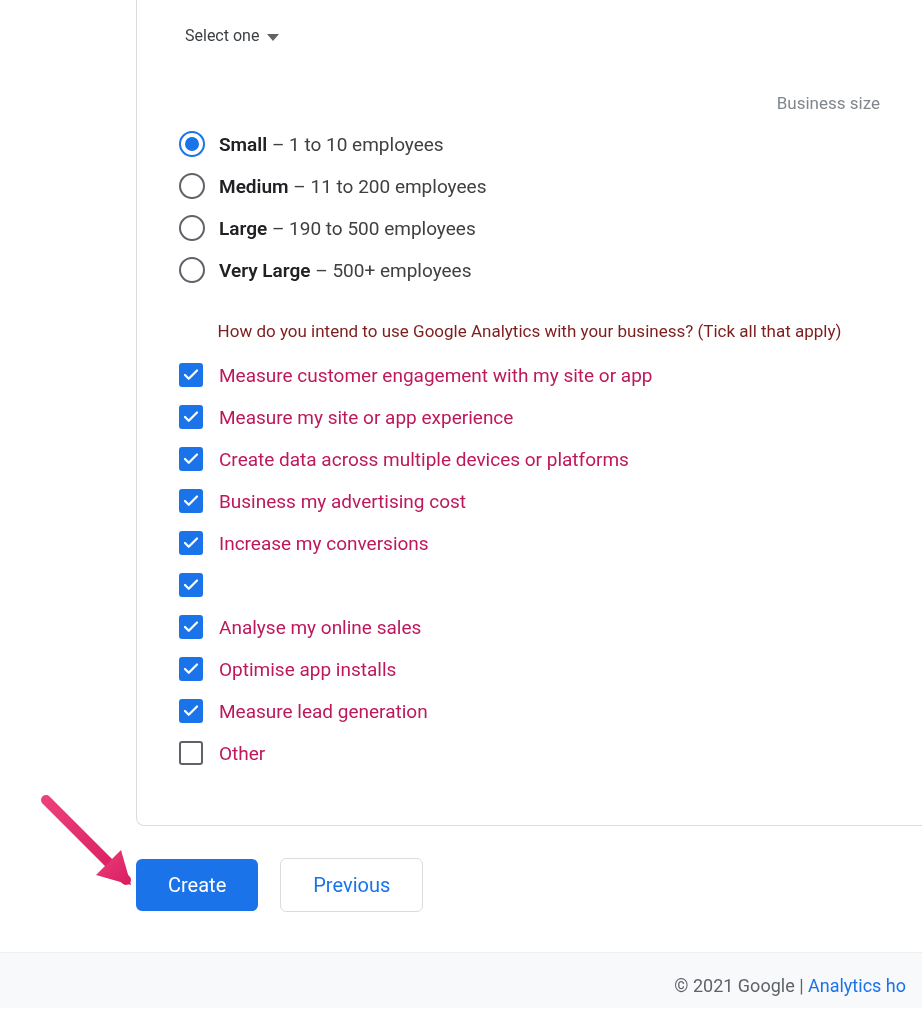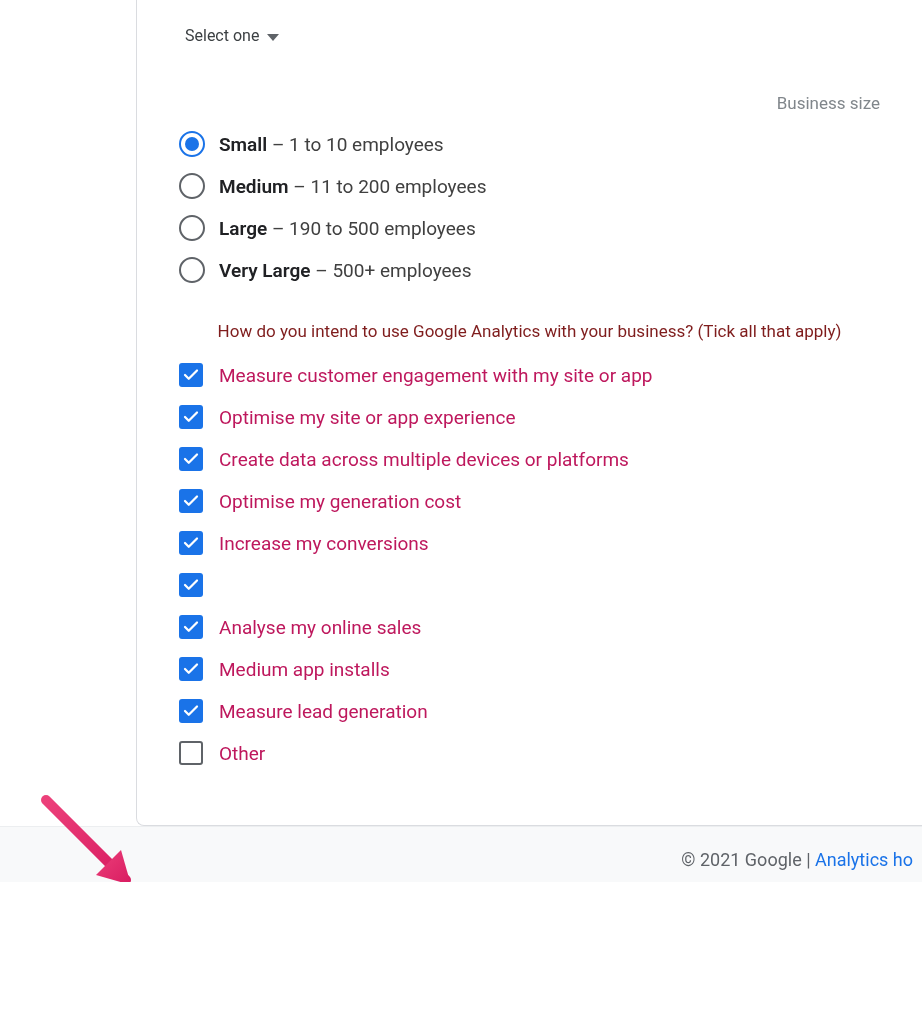--- a/index.html
+++ b/index.html
@@ -132,21 +132,21 @@
   }
   .arrow {
     position: absolute;
     left: 36px;
     top: 790px;
     pointer-events: none;
   }
   .footer {
     background: #f8f9fa;
     border-top: 1px solid #eceef0;
-    padding: 22px 9px 12px 0;
+    padding: 22px 16px 12px 0;
     text-align: right;
     font-size: 18px;
     color: #5f6368;
     width: 922px;
     overflow: hidden;
     white-space: nowrap;
   }
   .footer .blue { color: #1a73e8; }
   .container { position: relative; }
 </style>
@@ -193,37 +193,37 @@
             </svg>
           </span>
           <span>Measure customer engagement with my site or app</span>
         </div>
         <div class="check-row">
           <span class="checkbox checked">
             <svg width="18" height="18" viewBox="0 0 24 24">
               <path d="M20 6L9 17l-5-5" fill="none" stroke="#fff" stroke-width="3" stroke-linecap="round" stroke-linejoin="round"></path>
             </svg>
           </span>
-          <span>Optimise my site or app experience</span>
+          <span>Measure my site or app experience</span>
         </div>
         <div class="check-row">
           <span class="checkbox checked">
             <svg width="18" height="18" viewBox="0 0 24 24">
               <path d="M20 6L9 17l-5-5" fill="none" stroke="#fff" stroke-width="3" stroke-linecap="round" stroke-linejoin="round"></path>
             </svg>
           </span>
           <span>Create data across multiple devices or platforms</span>
         </div>
         <div class="check-row">
           <span class="checkbox checked">
             <svg width="18" height="18" viewBox="0 0 24 24">
               <path d="M20 6L9 17l-5-5" fill="none" stroke="#fff" stroke-width="3" stroke-linecap="round" stroke-linejoin="round"></path>
             </svg>
           </span>
-          <span>Optimise my generation cost</span>
+          <span>Business my advertising cost</span>
         </div>
         <div class="check-row">
           <span class="checkbox checked">
             <svg width="18" height="18" viewBox="0 0 24 24">
               <path d="M20 6L9 17l-5-5" fill="none" stroke="#fff" stroke-width="3" stroke-linecap="round" stroke-linejoin="round"></path>
             </svg>
           </span>
           <span>Increase my conversions</span>
         </div>
         <div class="check-row">
@@ -240,38 +240,42 @@
             </svg>
           </span>
           <span>Analyse my online sales</span>
         </div>
         <div class="check-row">
           <span class="checkbox checked">
             <svg width="18" height="18" viewBox="0 0 24 24">
               <path d="M20 6L9 17l-5-5" fill="none" stroke="#fff" stroke-width="3" stroke-linecap="round" stroke-linejoin="round"></path>
             </svg>
           </span>
-          <span>Medium app installs</span>
+          <span>Optimise app installs</span>
         </div>
         <div class="check-row">
           <span class="checkbox checked">
             <svg width="18" height="18" viewBox="0 0 24 24">
               <path d="M20 6L9 17l-5-5" fill="none" stroke="#fff" stroke-width="3" stroke-linecap="round" stroke-linejoin="round"></path>
             </svg>
           </span>
           <span>Measure lead generation</span>
         </div>
         <div class="check-row">
           <span class="checkbox unchecked"></span>
           <span>Other</span>
         </div>
       </div>
 
   </div>
 
+  <div class="buttons">
+    <button class="btn btn-primary">Create</button>
+    <button class="btn btn-secondary">Previous</button>
+  </div>
 
   <svg class="arrow" width="120" height="120">
     <defs>
       <linearGradient id="g" x1="0" y1="0" x2="1" y2="1">
         <stop offset="0%" stop-color="#ec407a"></stop>
         <stop offset="100%" stop-color="#d81b60"></stop>
       </linearGradient>
     </defs>
     <path d="M 10 10 L 90 90" stroke="url(#g)" stroke-width="10" stroke-linecap="round"></path>
     <path d="M 95 95 L 60 85 L 85 60 Z" fill="url(#g)"></path>

